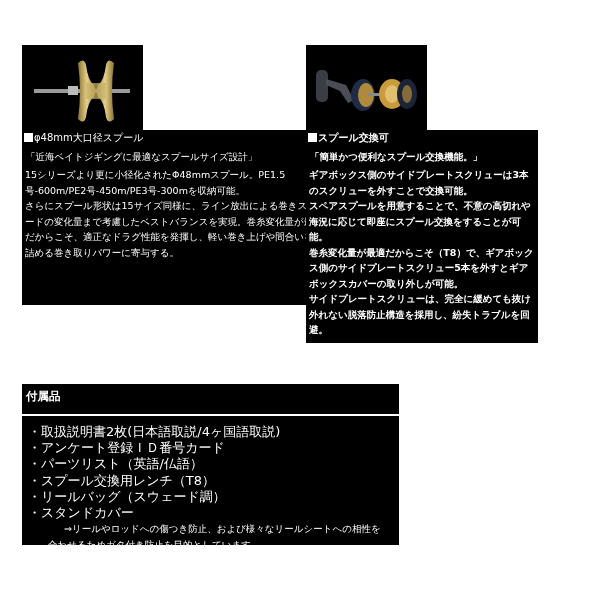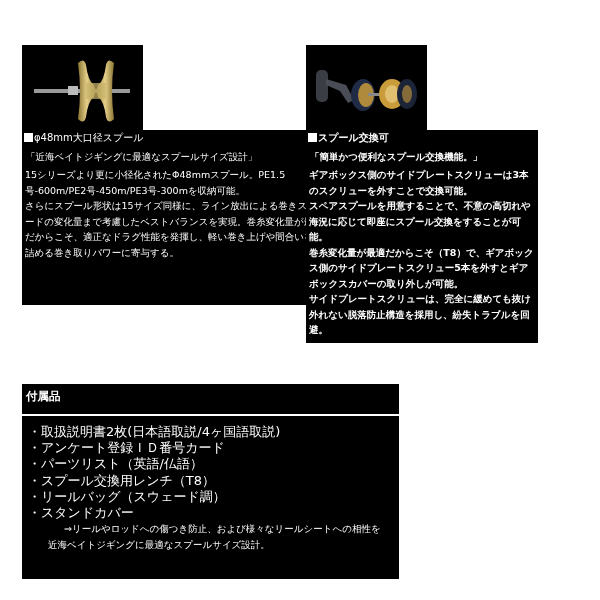--- a/index.html
+++ b/index.html
@@ -6,21 +6,21 @@
   body { width:600px; height:600px; position:relative; overflow:hidden;
          font-family:"DejaVu Sans", "Liberation Sans", sans-serif; color:#fff; }
   .img-box { position:absolute; background:#000; overflow:hidden; }
   .panel { position:absolute; background:#000; box-sizing:border-box; }
   .panel-title { font-size:10px; line-height:13px; padding:1px 2px 0 2px; white-space:nowrap; }
   .panel-title .sq { display:inline-block; width:9px; height:9px; background:#fff; margin-right:1px; vertical-align:-1px; }
   .subtitle { font-size:9.5px; line-height:13px; margin:6px 0 4px 4px; white-space:nowrap; }
   .body-text { font-size:9.5px; line-height:15.5px; padding:0 3px; }
   .body-text p { margin:0; }
   .note { font-size:9px; line-height:13px; margin:6px 3px 0 3px; white-space:nowrap; }
-  .acc { position:absolute; left:22px; top:384px; width:377px; height:195px; background:#000; }
+  .acc { position:absolute; left:22px; top:384px; width:377px; height:161px; background:#000; }
   .acc-title { font-size:11.5px; font-weight:bold; padding:5px 4px; height:20px; }
   .acc-rule { height:2px; background:#fff; margin:0 0 8px 0; }
   .acc-list { list-style:none; margin:0; padding:0 0 0 6px; }
   .acc-list li { font-size:13px; line-height:16.2px; white-space:nowrap; }
   .acc-sub { font-size:9.5px; line-height:16px; padding-left:14px; }
 </style>
 </head>
 <body>
 
 <div class="img-box" style="left:22px; top:45px; width:121px; height:85px;">
@@ -86,15 +86,15 @@
   <ul class="acc-list">
     <li>・取扱説明書2枚(日本語取説/4ヶ国語取説)</li>
     <li>・アンケート登録ＩＤ番号カード</li>
     <li>・パーツリスト（英語/仏語）</li>
     <li>・スプール交換用レンチ（T8）</li>
     <li>・リールバッグ（スウェード調）</li>
     <li>・スタンドカバー</li>
   </ul>
   <div class="acc-sub" style="padding-left:14px;">
     <div style="white-space:nowrap;margin-left:28px;">⇒リールやロッドへの傷つき防止、および様々なリールシートへの相性を</div>
-    <div style="white-space:nowrap; padding-left:12px;">近海ベイトジギングに最適なスプールサイズ設計。</div>
+    <div style="white-space:nowrap; padding-left:12px;">合わせるためガタ付き防止を目的としています。</div>
   </div>
 </div>
 
 </body></html>

